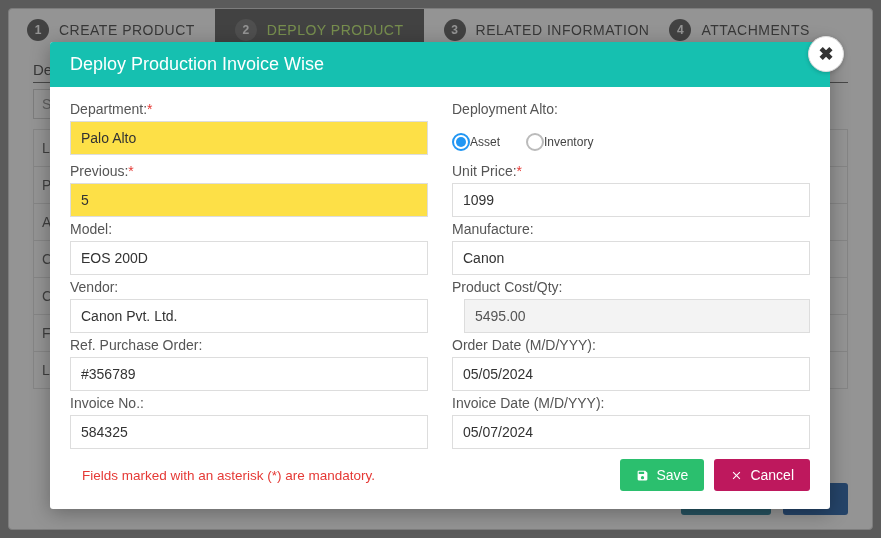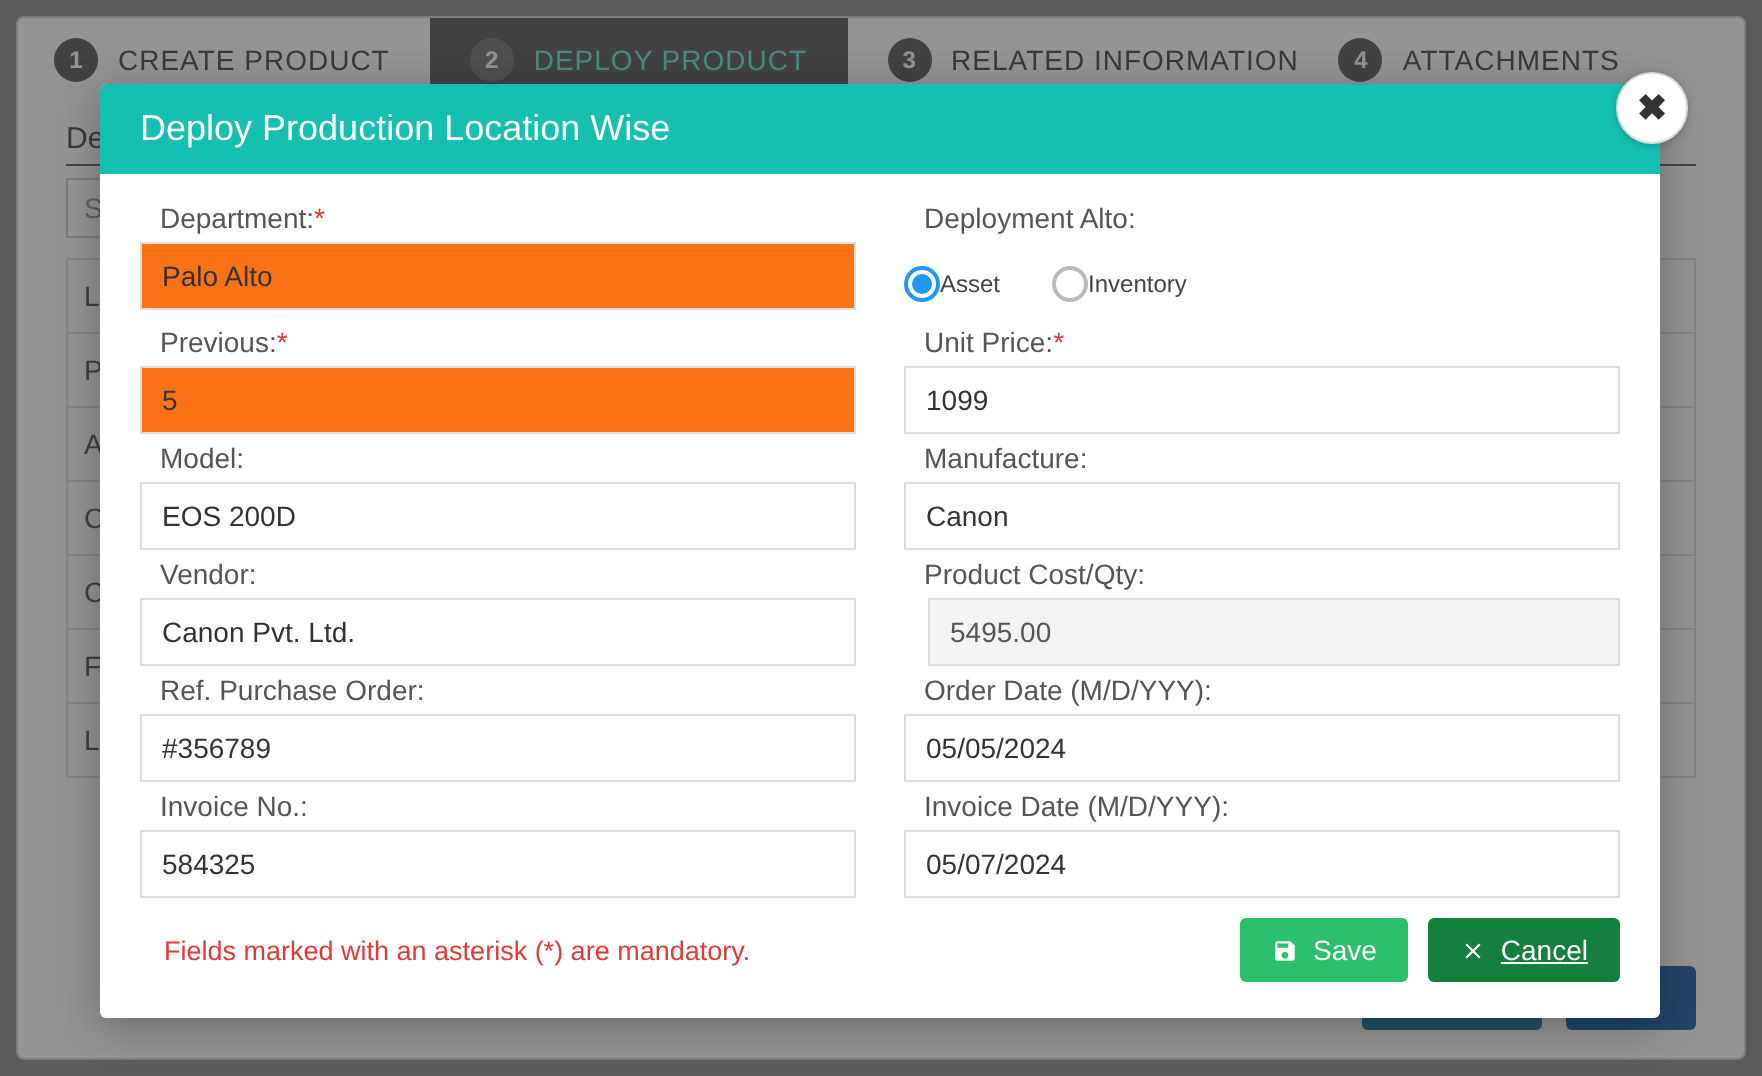--- a/index.html
+++ b/index.html
@@ -7,21 +7,21 @@
     
     
     .bg-wrapper { position: absolute; inset: 8px; background: #fff; border-radius: 4px; border: 1px solid #ccc; }
     
     .stepper { display: flex; padding: 0 18px; gap: 0; }
     .step { display: flex; align-items: center; gap: 10px; padding: 10px 20px 10px 0; }
     .step-num { width: 22px; height: 22px; border-radius: 50%; background: #4a4a4a; color: #fff; display: flex; align-items: center; justify-content: center; font-size: 12px; font-weight: 600; }
     .step-label { font-size: 14px; color: #333; letter-spacing: 0.5px; white-space: nowrap; }
     .step.active { background: #4a4a4a; padding-left: 20px; padding-right: 20px; margin-right: 20px;}
     .step.active .step-num { background: #666; }
-    .step.active .step-label { color: #5eead4; }
+    .step.active .step-label { color: #bef264; }
     
     .bg-section-title { margin: 10px 24px 6px; font-size: 15px; color: #333; border-bottom: 1px solid #555; padding-bottom: 4px; }
     .bg-search { margin: 6px 24px; border: 1px solid #ccc; padding: 6px 8px; font-size: 14px; color: #888; width: 200px; }
     .bg-table { margin: 10px 24px; border: 1px solid #ddd; border-collapse: collapse; width: calc(100% - 48px); }
     .bg-table td { padding: 10px 8px; border-bottom: 1px solid #ddd; font-size: 14px; color: #444; }
     
     .bg-footer { position: absolute; bottom: 14px; right: 24px; display: flex; gap: 12px; }
     .bg-btn { padding: 8px 18px; font-size: 14px; color: #fff; border-radius: 3px; border: none; }
     .bg-btn.prev { background: #0d6e8c; }
     .bg-btn.next { background: #0b4fa0; }
@@ -30,38 +30,38 @@
     .overlay { position: absolute; inset: 0; background: rgba(60,60,60,0.55); }
     
     
     .modal { position: absolute; top: 42px; left: 50px; width: 780px; background: #fff; border-radius: 3px; box-shadow: 0 4px 20px rgba(0,0,0,0.3); }
     .modal-header { background: #16c0b0; color: #fff; padding: 12px 20px; font-size: 18px; font-weight: 500; border-radius: 3px 3px 0 0; }
     .close-btn { position: absolute; top: -6px; right: -14px; width: 36px; height: 36px; border-radius: 50%; background: #fff; border: 1px solid #ddd; display: flex; align-items: center; justify-content: center; cursor: pointer; box-shadow: 0 1px 4px rgba(0,0,0,.2); font-size: 18px; font-weight: 700; color: #333; }
     
     .modal-body { padding: 14px 20px 16px; }
     .form-grid { display: grid; grid-template-columns: 1fr 1fr; column-gap: 24px; row-gap: 4px; }
     .form-row { display: flex; flex-direction: column; }
-    .form-label { font-size: 14px; color: #555; margin-bottom: 4px; margin-left: 10px; }
+    .form-label { font-size: 14px; color: #555; margin-bottom: 4px; }
     .req { color: #e53935; }
     .form-input { border: 1px solid #ddd; padding: 8px 10px; font-size: 14px; color: #333; background: #fff; height: 34px; font-family: inherit; }
     .form-input.readonly { background: #f3f3f3; color: #555; margin-left: 12px; }
-    .form-input.dept { background: #f97316; }
+    .form-input.dept { background: #fde047; }
     
     .radio-row { display: flex; gap: 26px; align-items: center; height: 34px; margin-top: 4px; }
     .radio-item { display: flex; align-items: center; gap: 0; font-size: 12px; color: #444; }
     .radio-circle { width: 18px; height: 18px; border: 2px solid #bbb; border-radius: 50%; display: inline-flex; align-items: center; justify-content: center; }
     .radio-circle.checked { border-color: #2196F3; }
     .radio-inner { width: 10px; height: 10px; border-radius: 50%; background: #2196F3; }
     
     .modal-footer { display: flex; align-items: center; padding: 0 0 2px; margin-top: 10px; margin-left: 12px; }
     .mandatory-note { font-size: 13.5px; color: #e53935; flex: 1; }
     .footer-btns { display: flex; gap: 10px; }
     .btn { padding: 8px 16px; border-radius: 3px; font-size: 14px; border: none; cursor: pointer; display: inline-flex; align-items: center; gap: 7px; color: #fff; }
     .btn-save { background: #2bbf6e; }
-    .btn-cancel { background: #15803d; text-decoration: underline; }
+    .btn-cancel { background: #be185d; }
     .icon-sm { width: 13px; height: 13px; display: inline-block; }
   </style>
 </head>
 <body>
 
 <div class="bg-wrapper">
   <div class="stepper">
     <div class="step">
       <span class="step-num">1</span>
       <span class="step-label">CREATE PRODUCT</span>
@@ -111,21 +111,21 @@
     <button class="bg-btn next">Next</button>
   </div>
 </div>
 
 <div class="overlay"></div>
 
 <div class="modal">
   <div class="close-btn">
     <span>✖</span>
   </div>
-  <div class="modal-header">Deploy Production Location Wise</div>
+  <div class="modal-header">Deploy Production Invoice Wise</div>
   <div class="modal-body">
     <div class="form-grid">
 
       <div class="form-row">
         <label class="form-label"><span>Department:</span><span class="req">*</span></label>
         <input class="form-input dept" value="Palo Alto" style="">
       </div>
 
       <div class="form-row">
         <label class="form-label">Deployment Alto:</label>

